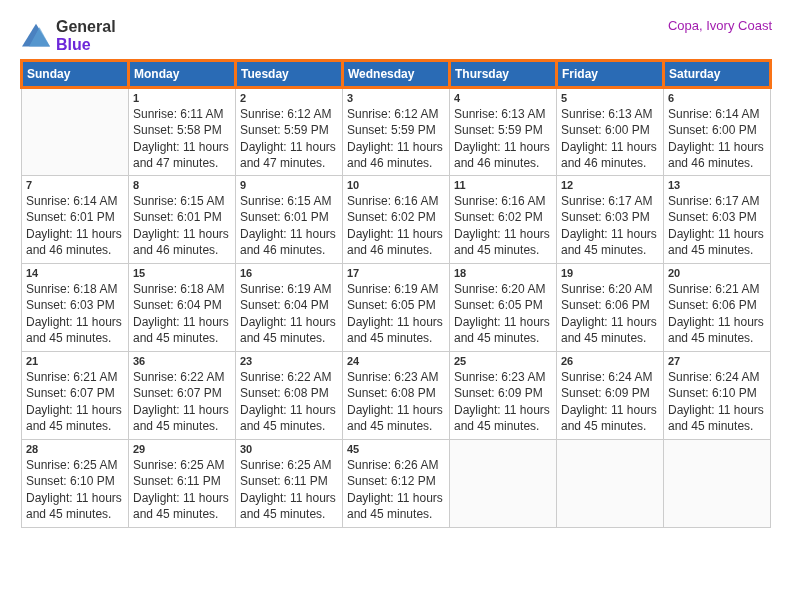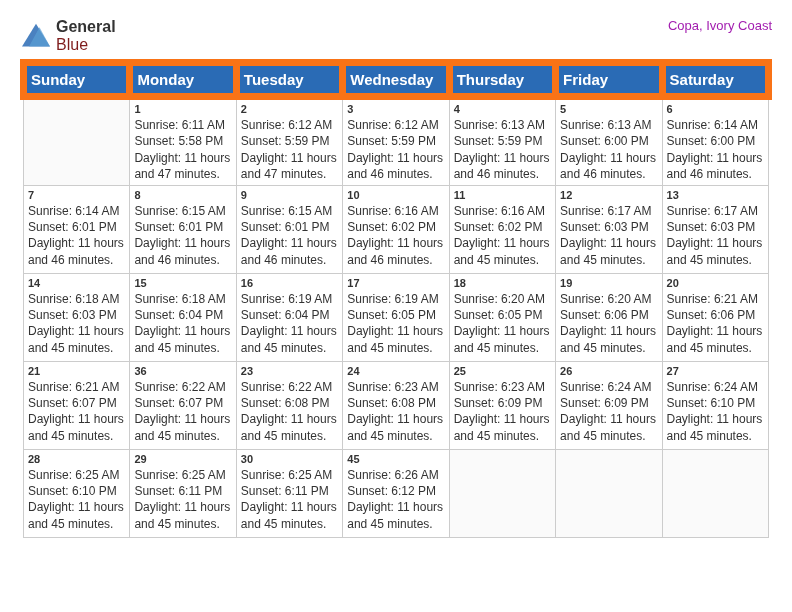--- a/index.html
+++ b/index.html
@@ -33,22 +33,22 @@
       flex-direction: column;
       line-height: 1.1;
     }
     .logo-general {
       font-size: 16px;
       font-weight: bold;
       color: #333;
     }
     .logo-blue {
       font-size: 16px;
-      font-weight: normal;
-      color: #7f1d1d;
+      font-weight: bold;
+      color: #6d28d9;
     }
     .logo-icon {
       width: 32px;
       height: 28px;
     }
     .title-block {
       text-align: right;
     }
     .month-title {
       font-size: 30px;
@@ -63,24 +63,24 @@
     .calendar {
       flex: 1;
       border: 1px solid #ccc;
       border-collapse: collapse;
       width: 100%;
       table-layout: fixed;
     }
     .calendar th {
       background: #2a6bb5;
       color: #fff;
-      font-size: 15px;
+      font-size: 12px;
       font-weight: bold;
       padding: 5px 4px;
-      border: 7px solid #f97316;
+      border: 3px solid #f97316;
       text-align: left;
     }
     .calendar td {
       vertical-align: top;
       border: 1px solid #ccc;
       padding: 3px 4px;
       font-size: 9.5px;
       color: #333;
       height: 88px;
     }

